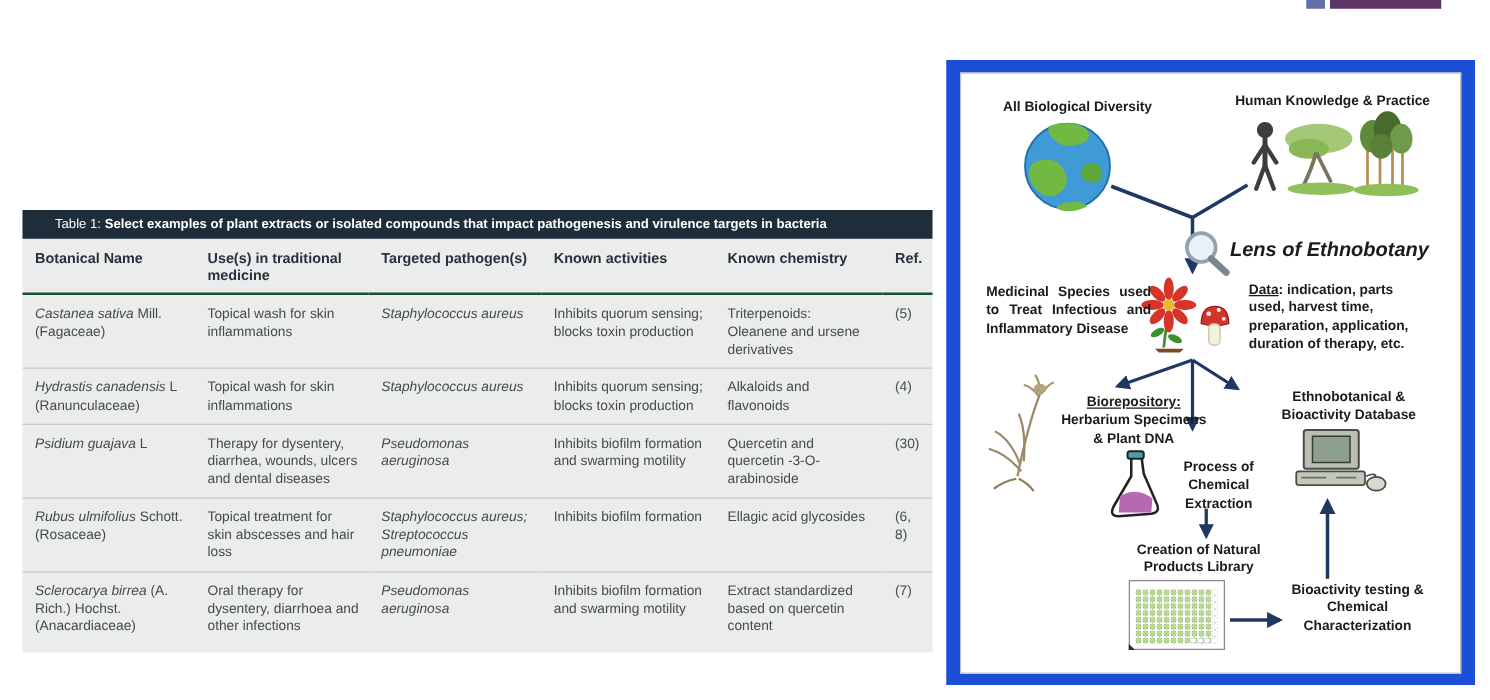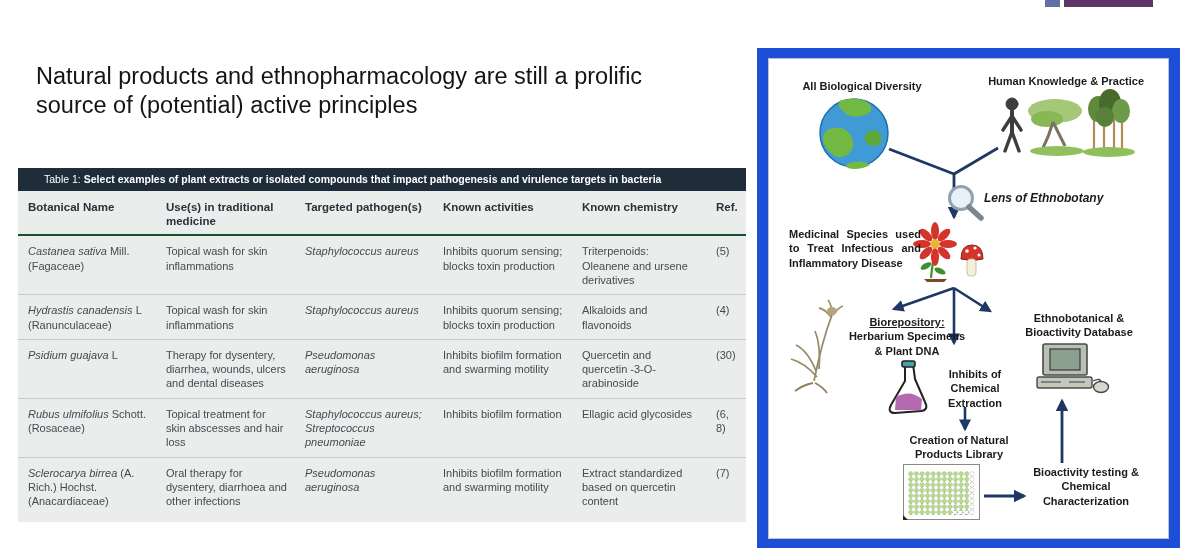--- a/index.html
+++ b/index.html
@@ -25,21 +25,21 @@
   i{font-style:italic;}
   
   .dg-outer{position:absolute;left:757px;top:48px;width:423px;height:500px;background:#1d4ed8;}
   .dg-panel{position:absolute;left:11px;top:10px;width:399px;height:479px;background:#fff;
             border:1px solid #c0c3c4;}
   .dg-svg{position:absolute;left:0;top:0;}
   .dl{position:absolute;font-size:11px;font-weight:600;color:#1b1b1b;line-height:1.3;}
   .center{text-align:center;}
   .justify{text-align:justify;}
   .u{text-decoration:underline;}
-  .lens{font-style:italic;font-size:12px;}
+  .lens{font-style:italic;font-size:16px;}
   .lens .emph{font-weight:800;}
   .blockspan{display:block;}
   
   .plate{position:absolute;left:134px;top:405px;width:75px;height:54px;background:#fff;
          border:1px solid #898989;}
   .wells{position:absolute;left:4px;top:6px;width:61px;height:44px;
     background-image:radial-gradient(2.2px at 2.8px 2.8px,#b7da8e 1.9px,#7a9b55 2.2px,rgba(0,0,0,0) 2.5px);
     background-size:5.6px 5.5px;}
   .wells-colempty{position:absolute;right:4px;top:6px;width:6px;height:44px;
     background-image:radial-gradient(2.2px at 2.8px 2.8px,#ffffff 1.9px,#9c9c9c 2.2px,rgba(0,0,0,0) 2.5px);
@@ -51,21 +51,20 @@
     border-left:5px solid #2a2a2a;border-top:5px solid transparent;}
 </style>
 </head>
 <body>
 
 <div class="slide">
 
   <div class="bar bar-blue" style="background:#636fa9"></div>
   <div class="bar bar-purple" style="background:#5c3566"></div>
 
-  <div class="title">Natural products and ethnopharmacology are still a prolific source of (potential) active principles</div>
 
   <div class="tablewrap">
     <div class="tcaption">
       <span>Table 1:</span><span class="bold">Select examples of plant extracts or isolated compounds that impact pathogenesis and virulence targets in bacteria</span>
     </div>
     <table>
       <colgroup>
         <col style="width:138px">
           <col style="width:139px">
           <col style="width:138px">
@@ -243,25 +242,28 @@
 
         <path d="M293,404 L293,342" stroke="#1e3763" stroke-width="2.8" fill="none" marker-end="url(#ah)"></path>
       </svg>
 
       <div class="dl center" style="left:28px;top:20px;width:130px;">All Biological Diversity</div>
       <div class="dl center" style="left:195px;top:15px;width:180px;text-align:right;">Human Knowledge &amp; Practice</div>
       <div class="dl lens" style="left:215px;top:132px;width:160px;">
         <span>Lens of </span><span class="emph">Ethnobotany</span>
       </div>
       <div class="dl justify" style="left:20px;top:168px;width:132px;">Medicinal Species used to Treat Infectious and Inflammatory Disease</div>
+      <div class="dl" style="left:230px;top:166px;width:142px;">
+        <span class="u">Data</span><span>: indication, parts used, harvest time, preparation, application, duration of therapy, etc.</span>
+      </div>
       <div class="dl center" style="left:76px;top:256px;width:124px;">
         <span class="u blockspan">Biorepository:</span><span>Herbarium Specimens &amp; Plant DNA</span>
       </div>
       <div class="dl center" style="left:246px;top:252px;width:128px;">Ethnobotanical &amp; Bioactivity Database</div>
-      <div class="dl center" style="left:155px;top:308px;width:102px;">Inhibits of Chemical Extraction</div>
+      <div class="dl center" style="left:155px;top:308px;width:102px;">Process of Chemical Extraction</div>
       <div class="dl center" style="left:123px;top:374px;width:134px;">Creation of Natural Products Library</div>
       <div class="dl center" style="left:260px;top:406px;width:114px;">Bioactivity testing &amp; Chemical Characterization</div>
 
       <div class="plate">
         <div class="wells"></div>
         <div class="wells-colempty"></div>
         <div class="wells-cornerempty"></div>
         <div class="plate-notch"></div>
       </div>
 

